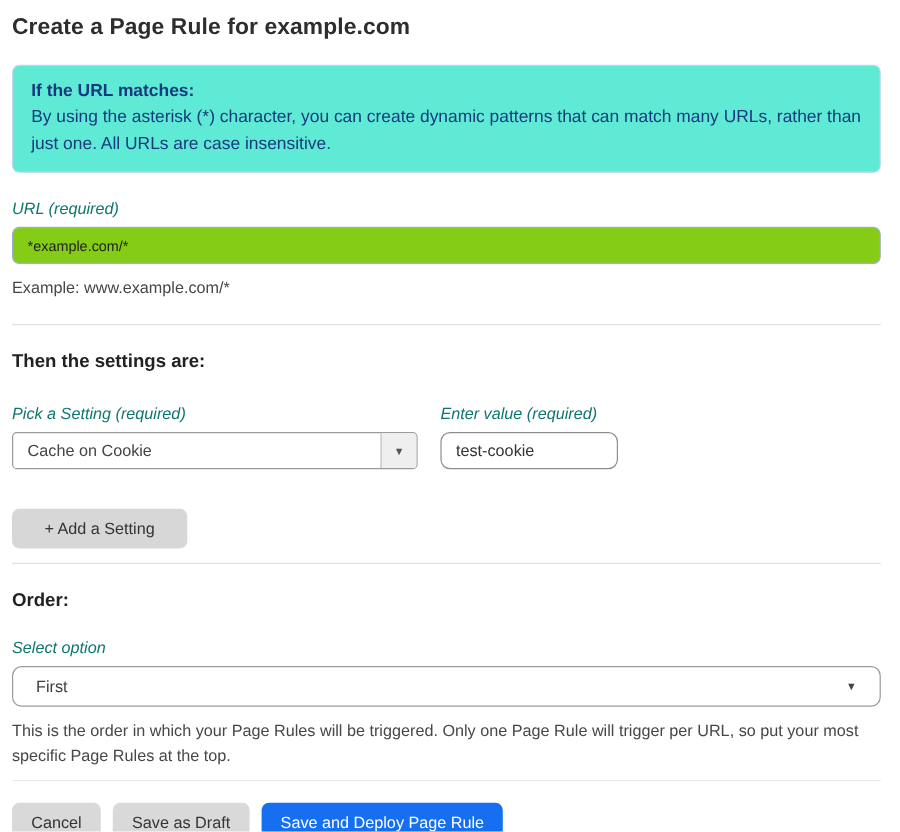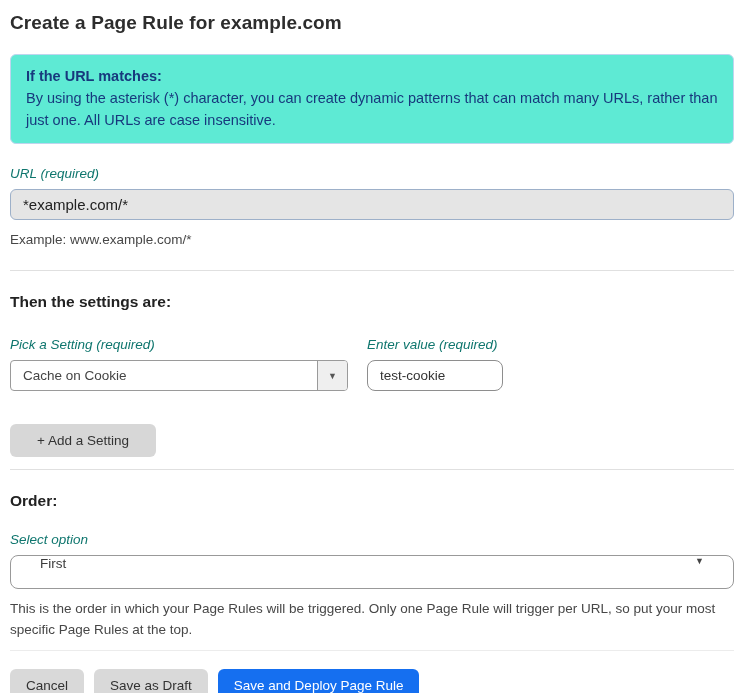--- a/index.html
+++ b/index.html
@@ -38,25 +38,25 @@
   .field-label {
     font-size: 13.5px;
     color: #0f766e;
     margin: 22px 0 8px 0;
     font-style: italic;
   }
   .url-input {
     display: block;
     width: 100%;
     height: 31px;
-    background: #e5e5e5;
+    background: #84cc16;
     border: 1px solid #9db0c9;
     border-radius: 6px;
     padding: 0 12px;
-    font-size: 15px;
+    font-size: 12px;
     color: #222;
     font-family: "Liberation Sans", sans-serif;
     outline: none;
   }
   .helper-text {
     font-size: 13.5px;
     color: #474747;
     margin-top: 9px;
     line-height: 21px;
   }
@@ -101,21 +101,21 @@
     background: #efefef;
     border-left: 1px solid #9a9a9a;
     border-radius: 0 3px 3px 0;
     display: flex;
     align-items: center;
     justify-content: center;
     font-size: 9px;
     color: #555;
   }
   .value-input {
-    width: 136px;
+    width: 148px;
     height: 31px;
     background: #fff;
     border: 1px solid #8e8e8e;
     border-radius: 8px;
     padding: 0 12px;
     font-size: 13.5px;
     color: #333;
     font-family: "Liberation Sans", sans-serif;
     outline: none;
   }
@@ -130,22 +130,23 @@
     font-family: "Liberation Sans", sans-serif;
     cursor: pointer;
   }
   .order-select {
     width: 100%;
     height: 34px;
     background: #fff;
     border: 1px solid #999;
     border-radius: 8px;
     display: flex;
+    align-items: center;
     justify-content: space-between;
-    padding: 0 29px;
+    padding: 0 19px;
     cursor: pointer;
   }
   .order-select .select-value { font-size: 13.5px; color: #3c3c3c; }
   .order-select .select-arrow { font-size: 9px; color: #444; }
   .actions-row {
     display: flex;
     gap: 10px;
     margin-top: 18px;
   }
   .btn {

